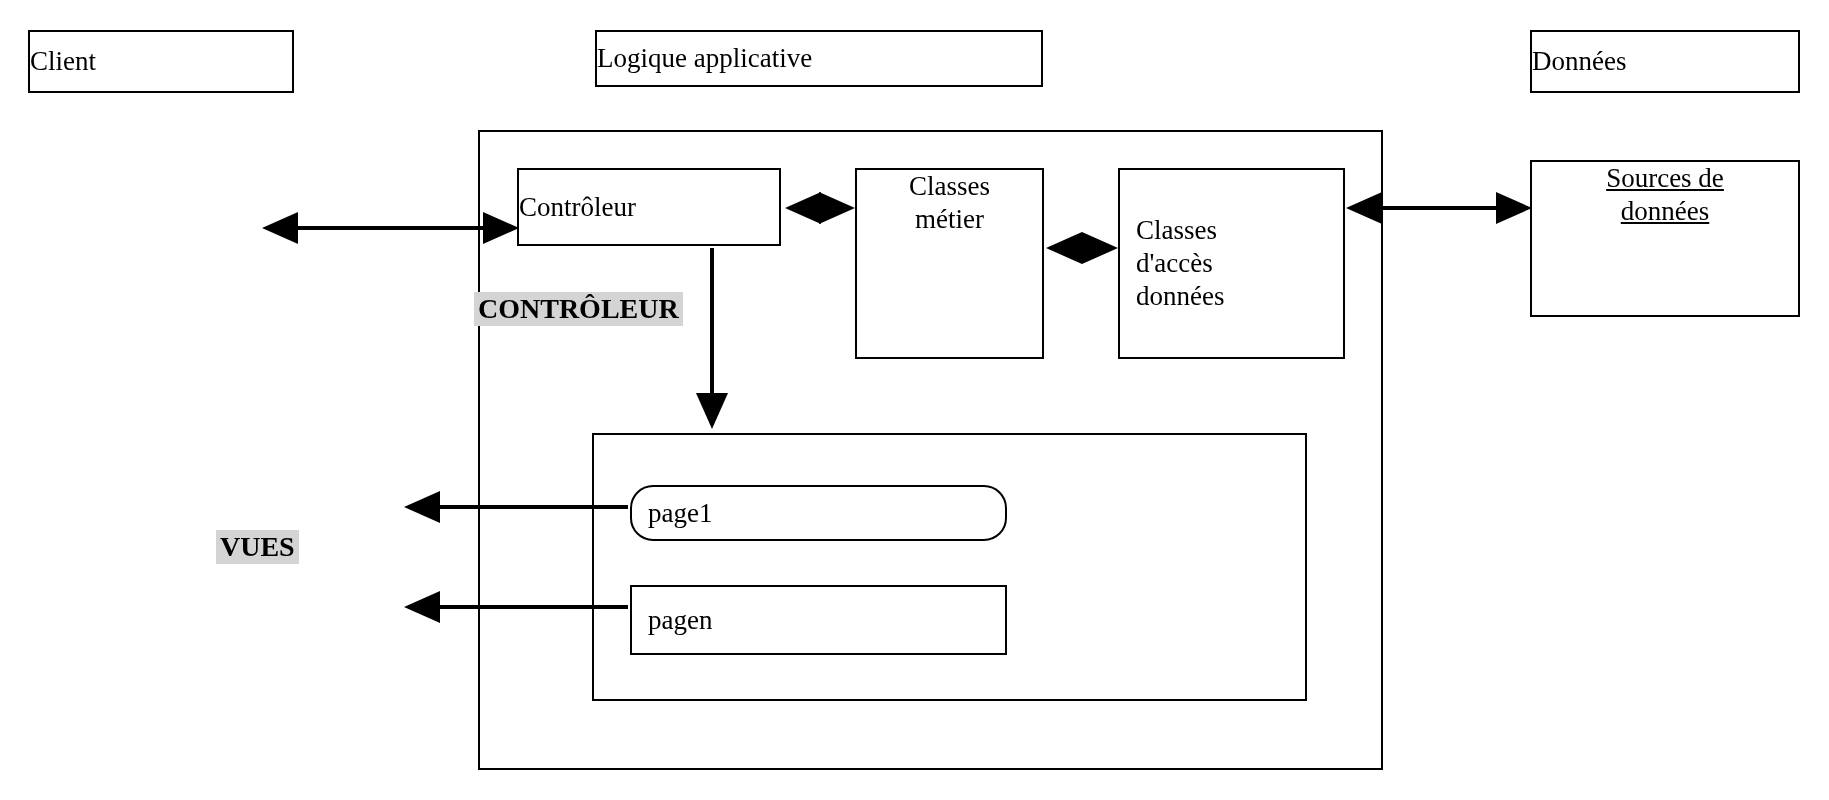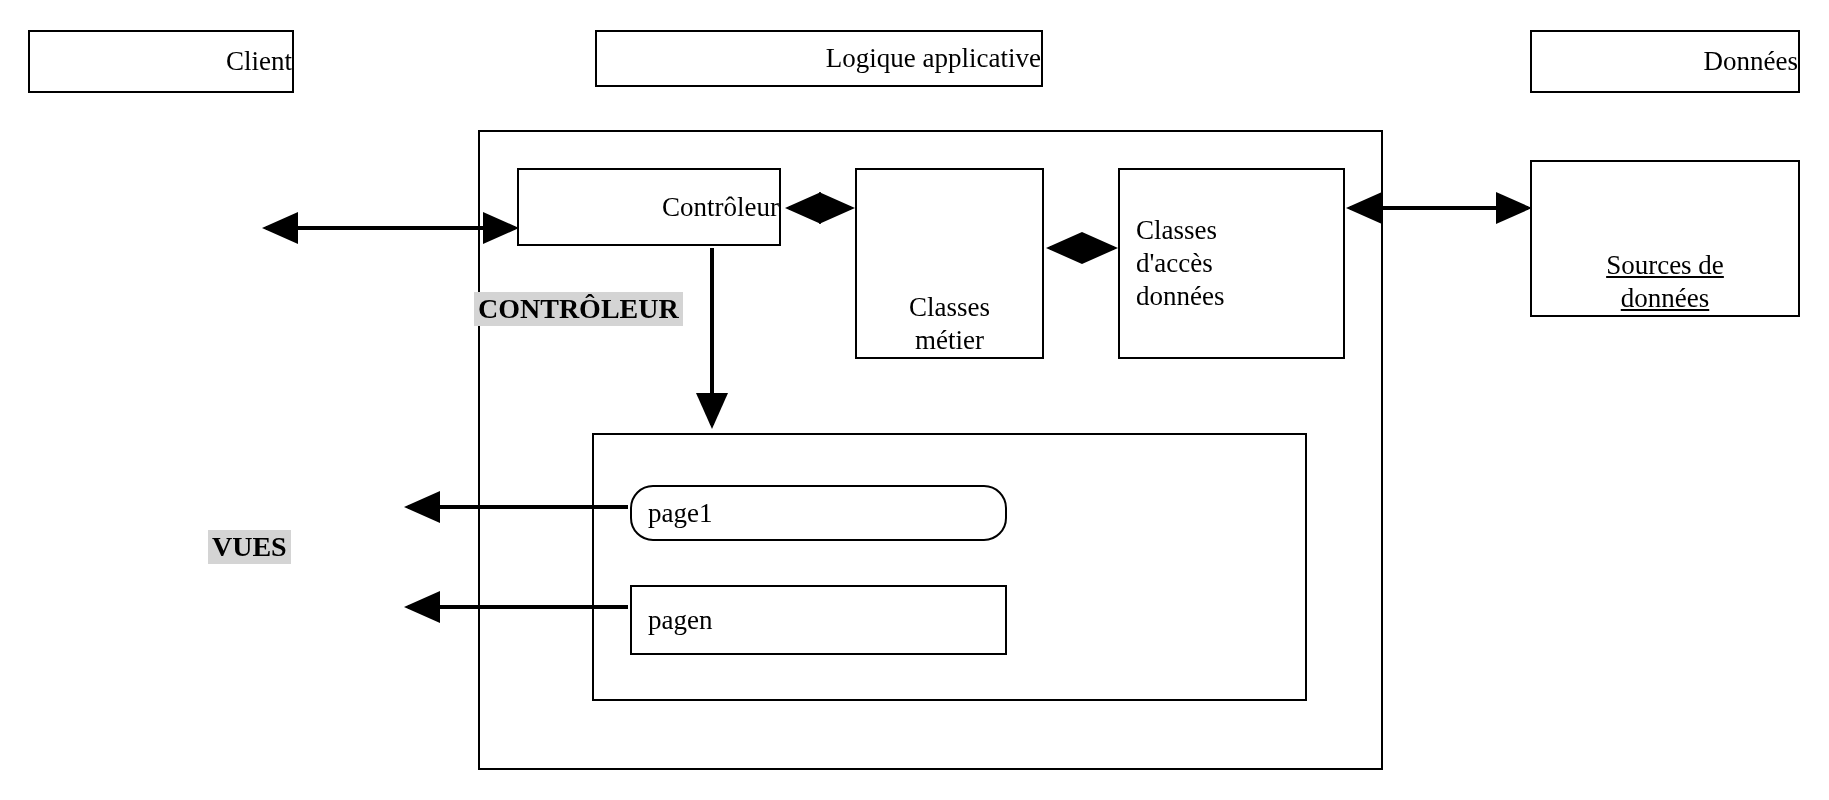--- a/index.html
+++ b/index.html
@@ -18,21 +18,21 @@
     overflow: hidden;
     background: #ffffff;
   }
   .box {
     position: absolute;
     box-sizing: border-box;
     border: 2px solid #000000;
     background: #ffffff;
     display: flex;
     align-items: center;
-    justify-content: flex-end;
+    justify-content: flex-start;
     text-align: center;
     line-height: 1.22;
     font-size: 27px;
   }
   .box.left-align {
     justify-content: flex-start;
     text-align: left;
     padding-left: 16px;
   }
   .tag {
@@ -105,21 +105,21 @@
   </div>
 
   <div class="box left-align" style="left:630px; top:585px; width:377px; height:70px;">
     <span>pagen</span>
   </div>
 
   <div class="tag" style="left:474px; top:292px;">
     <span>CONTRÔLEUR</span>
   </div>
 
-  <div class="tag" style="left:208px; top:530px;">
+  <div class="tag" style="left:216px; top:530px;">
     <span>VUES</span>
   </div>
 
   <svg class="overlay" viewBox="0 0 1829 800">
     <defs>
       <marker id="ah" markerWidth="10" markerHeight="10" refX="8" refY="4" orient="auto" markerUnits="strokeWidth">
         <path d="M0,0 L9,4 L0,8 z" fill="#000000"></path>
       </marker>
       <marker id="ah-start" markerWidth="10" markerHeight="10" refX="1" refY="4" orient="auto" markerUnits="strokeWidth">
         <path d="M9,0 L0,4 L9,8 z" fill="#000000"></path>

